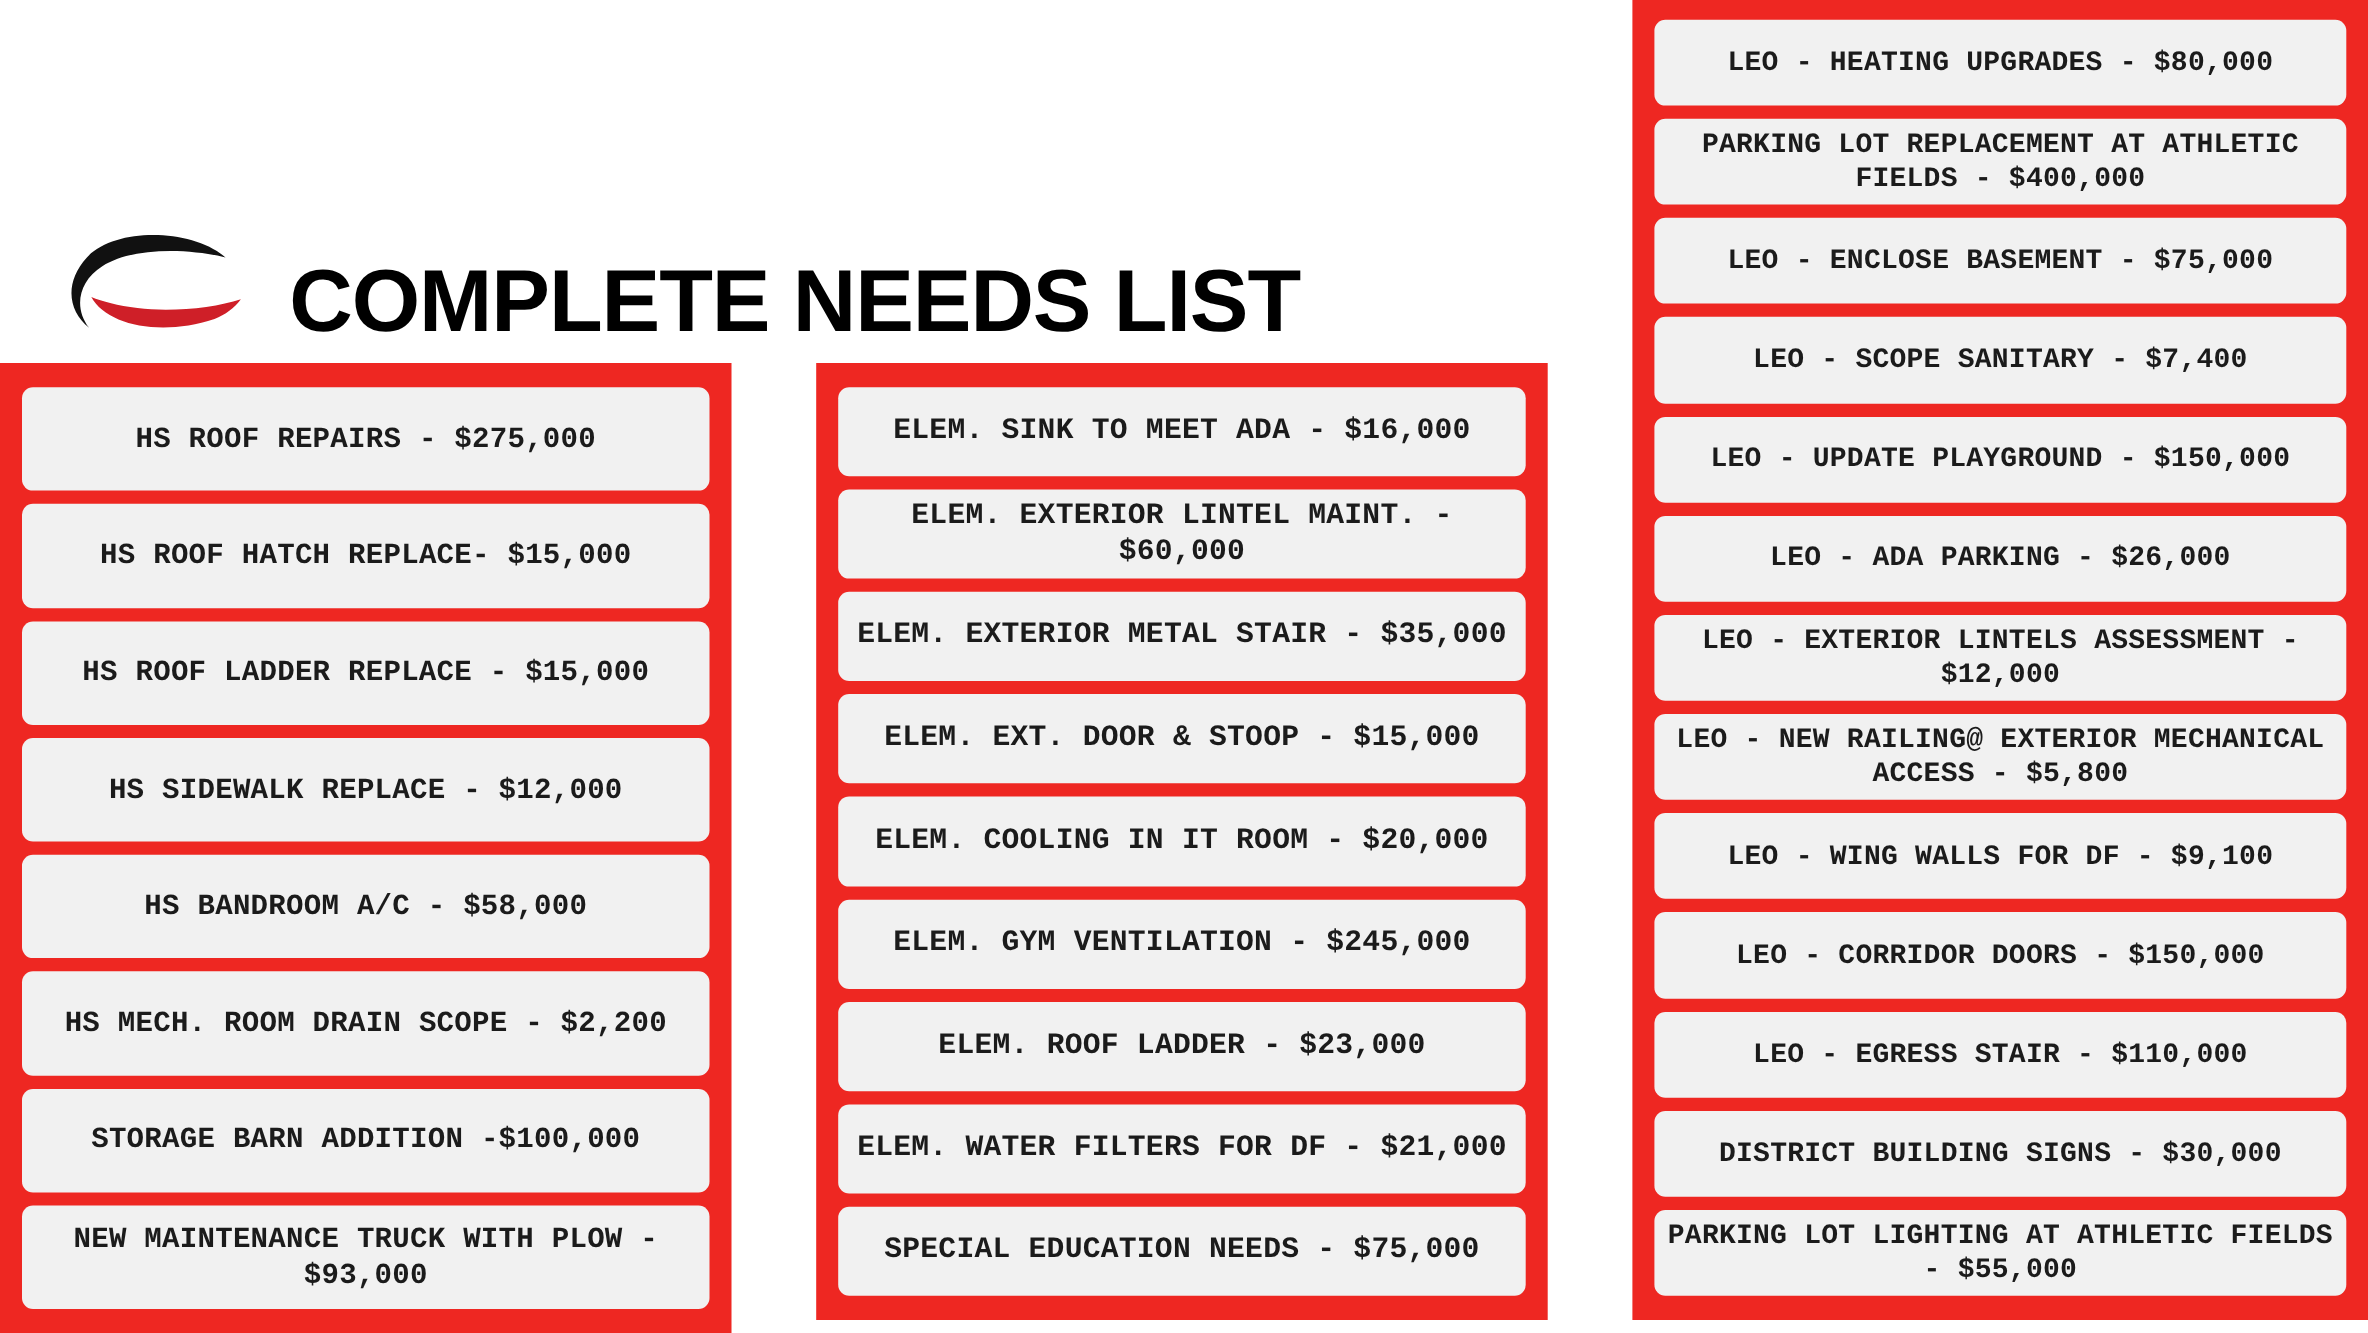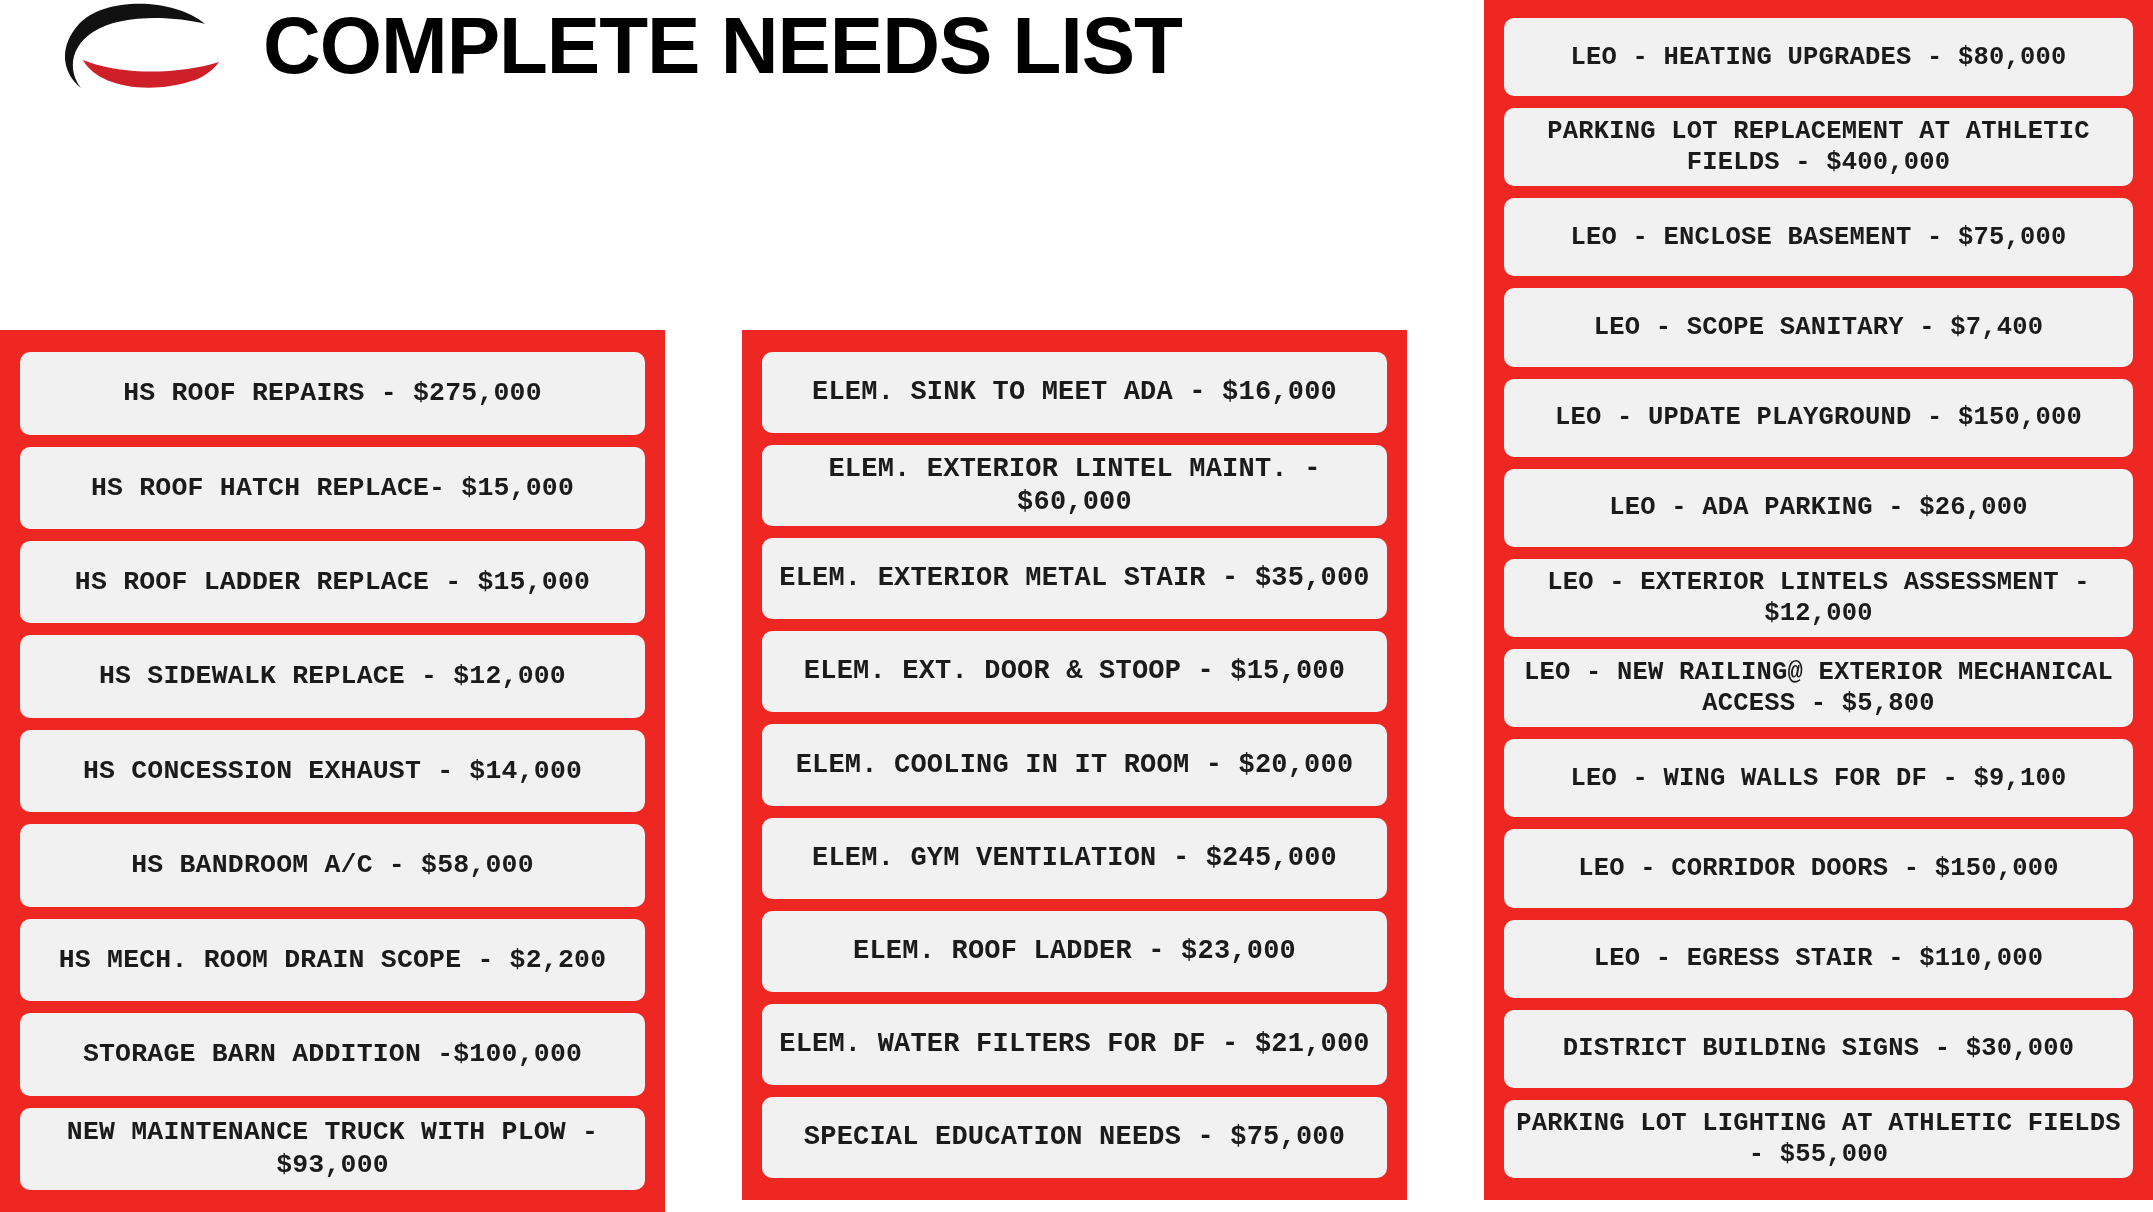--- a/index.html
+++ b/index.html
@@ -17,21 +17,21 @@
   }
 
   
   .header {
     position: absolute;
     left: 0;
     top: 0;
     width: 1480px;
     height: 320px;
     display: flex;
-    align-items: flex-start;
+    align-items: flex-end;
     padding-left: 55px;
   }
   .logo {
     width: 170px;
     height: 110px;
     position: relative;
     flex: 0 0 auto;
     margin-right: 38px;
   }
   .logo svg { display: block; width: 100%; height: 100%; }
@@ -106,21 +106,20 @@
     </svg>
   </div>
   <div class="page-title">COMPLETE NEEDS LIST</div>
 </div>
 
 <div class="col col-1">
   <div class="item">HS ROOF REPAIRS - $275,000</div>
   <div class="item">HS ROOF HATCH REPLACE- $15,000</div>
   <div class="item">HS ROOF LADDER REPLACE - $15,000</div>
   <div class="item">HS SIDEWALK REPLACE - $12,000</div>
-  <div class="item">HS CONCESSION EXHAUST - $14,000</div>
   <div class="item">HS BANDROOM A/C - $58,000</div>
   <div class="item">HS MECH. ROOM DRAIN SCOPE - $2,200</div>
   <div class="item">STORAGE BARN ADDITION -$100,000</div>
   <div class="item">NEW MAINTENANCE TRUCK WITH PLOW - $93,000</div>
 </div>
 
 <div class="col col-2">
   <div class="item">ELEM. SINK TO MEET ADA - $16,000</div>
   <div class="item">ELEM. EXTERIOR LINTEL MAINT. - $60,000</div>
   <div class="item">ELEM. EXTERIOR METAL STAIR - $35,000</div>

